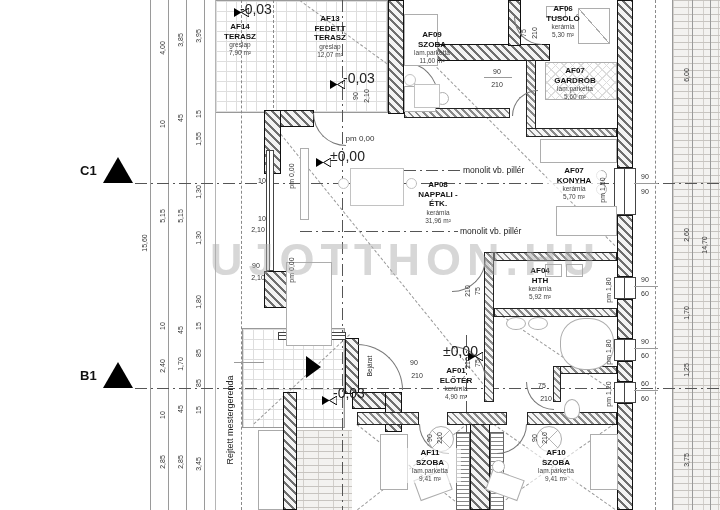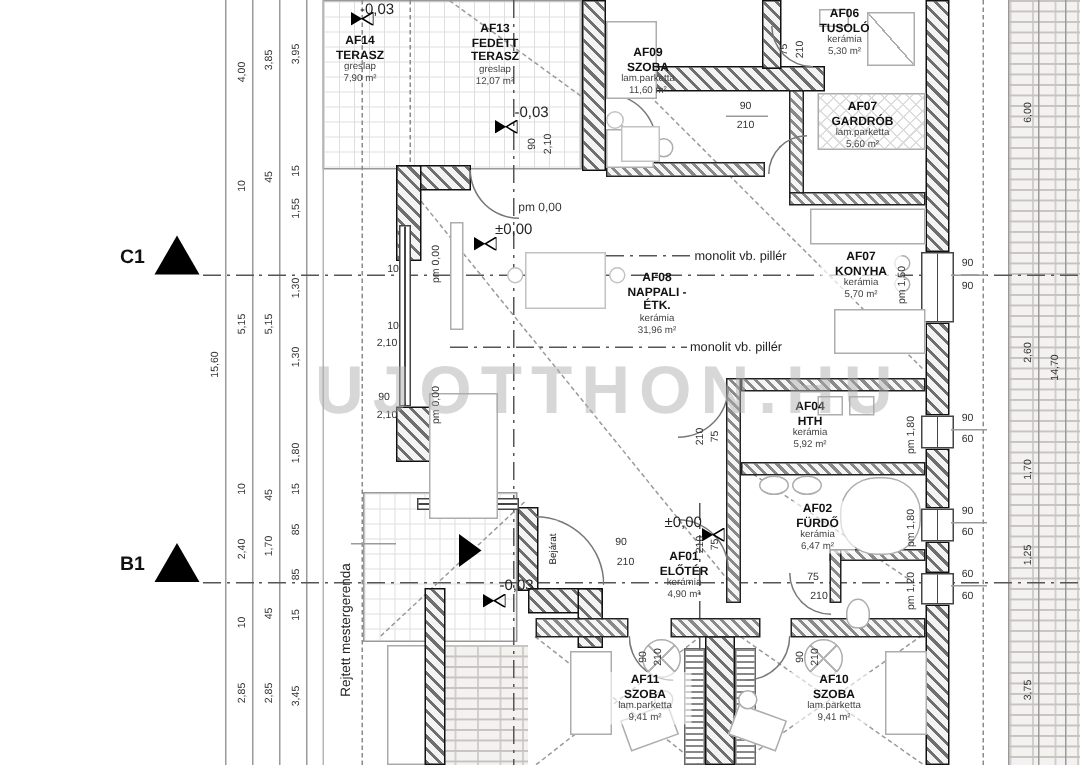--- a/index.html
+++ b/index.html
@@ -49,21 +49,21 @@
   .room-label{position:absolute;text-align:center;line-height:1.2;transform:translateX(-50%);}
   .rl-id{font-weight:bold;font-size:8px;color:#111;}
   .rl-name{font-weight:bold;font-size:8px;color:#111;}
   .rl-fin{font-size:6.5px;color:#444;}
   .rl-area{font-size:6.5px;color:#444;}
   .dim{position:absolute;font-size:7px;color:#333;white-space:nowrap;}
   .dim-v{transform:translate(-50%,-50%) rotate(-90deg);}
   .dim-h{transform:translate(-50%,-50%);}
   .ann{position:absolute;font-size:8.5px;color:#222;white-space:nowrap;}
   .ann-v{transform:translate(-50%,-50%) rotate(-90deg);}
-  .elev{position:absolute;font-size:10px;color:#222;white-space:nowrap;}
+  .elev{position:absolute;font-size:14px;color:#222;white-space:nowrap;}
   .sec-label{position:absolute;font-size:13px;font-weight:bold;color:#111;}
   .tri-up{position:absolute;width:0;height:0;border-left:15px solid transparent;
           border-right:15px solid transparent;border-bottom:26px solid #000;}
   .tri-right{position:absolute;width:0;height:0;border-top:11px solid transparent;
           border-bottom:11px solid transparent;border-left:15px solid #000;}
   .flag{position:absolute;width:15px;height:9px;}
   .wmark{position:absolute;font-size:45px;font-weight:bold;color:rgba(172,172,172,.48);
          letter-spacing:6px;white-space:nowrap;}
 </style>
 </head>
@@ -230,26 +230,20 @@
     <div class="rl-name">NAPPALI - ÉTK.</div>
     <div class="rl-fin">kerámia</div>
     <div class="rl-area">31,96 m²</div>
   </div>
   <div class="room-label" style="left:540px;top:266px;width:50px">
     <div class="rl-id">AF04</div>
     <div class="rl-name">HTH</div>
     <div class="rl-fin">kerámia</div>
     <div class="rl-area">5,92 m²</div>
   </div>
-  <div class="room-label" style="left:545px;top:334px;width:50px;background:rgba(255,255,255,.6)">
-    <div class="rl-id">AF02</div>
-    <div class="rl-name">FÜRDŐ</div>
-    <div class="rl-fin">kerámia</div>
-    <div class="rl-area">6,47 m²</div>
-  </div>
   <div class="room-label" style="left:456px;top:366px;width:50px">
     <div class="rl-id">AF01</div>
     <div class="rl-name">ELŐTÉR</div>
     <div class="rl-fin">kerámia</div>
     <div class="rl-area">4,90 m²</div>
   </div>
   <div class="room-label" style="left:430px;top:448px;width:62px;background:rgba(255,255,255,.6)">
     <div class="rl-id">AF11</div>
     <div class="rl-name">SZOBA</div>
     <div class="rl-fin">lam.parketta</div>

